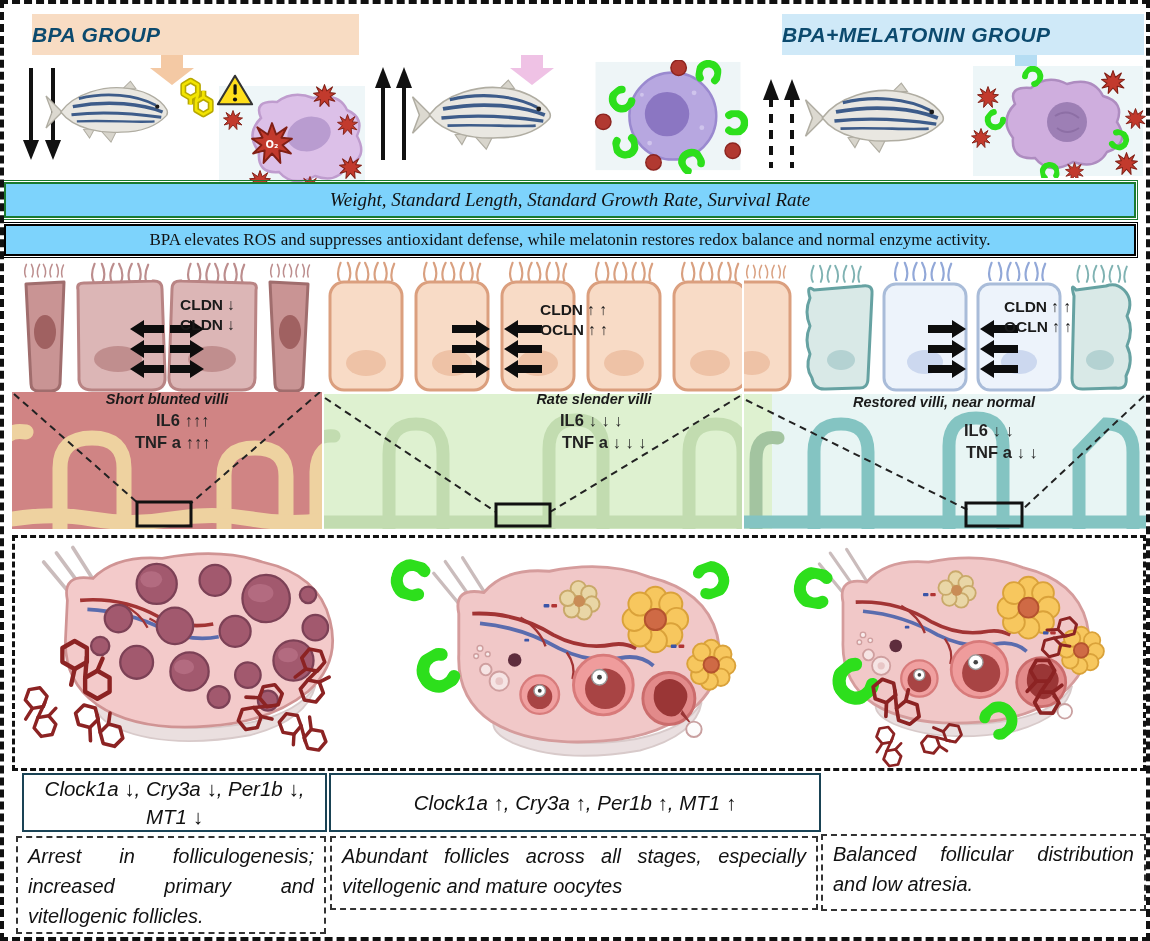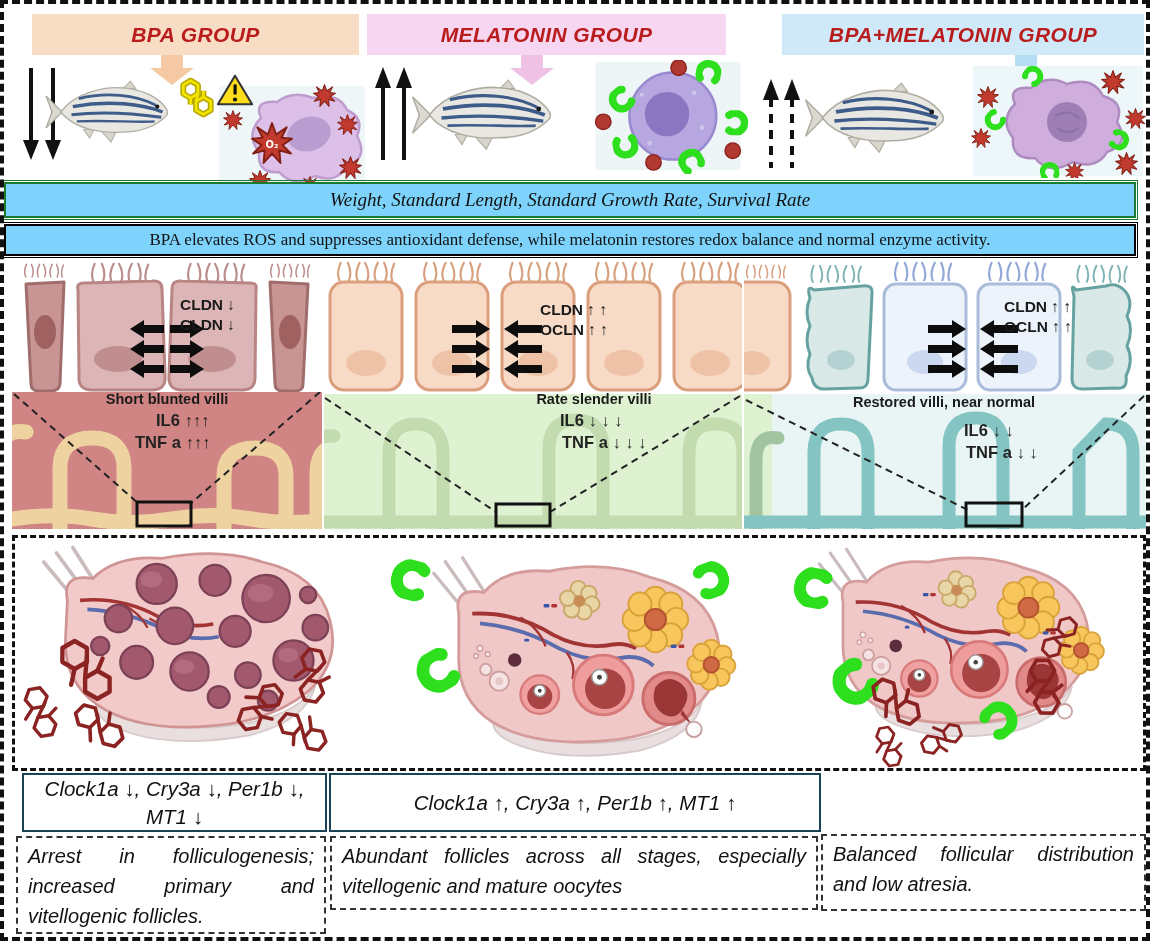--- a/index.html
+++ b/index.html
@@ -1,27 +1,27 @@
 <!DOCTYPE html>
 <html><head>
 <meta charset="utf-8">
 <style>
   html,body{margin:0;padding:0;background:#ffffff;}
   .figure{position:relative;width:1150px;height:941px;box-sizing:border-box;
     border:4px dashed #111;background:#fff;font-family:"Liberation Sans",sans-serif;overflow:hidden;}
   .abs{position:absolute;}
-  .header-band{position:absolute;top:10px;height:41px;display:flex;align-items:center;justify-content:center;
-    font-weight:700;font-style:italic;font-size:21px;color:#b91c1c;letter-spacing:.4px;}
+  .header-band{position:absolute;top:10px;height:41px;display:flex;align-items:center;
+    font-weight:700;font-style:italic;font-size:21px;color:#0c4a6e;letter-spacing:.4px;}
   .banner{position:absolute;left:0;width:1132px;box-sizing:border-box;text-align:center;background:#7dd3fc;font-family:Liberation Serif, serif;}
   .banner-growth{top:178px;height:36px;border:2px solid #1b7a2f;outline:1px solid #1b7a2f;outline-offset:1px;
     font-style:italic;font-size:19px;line-height:32px;color:#111;}
   .banner-redox{top:220px;height:32px;border:2px solid #000;outline:1px solid #000;outline-offset:1px;
     font-size:17px;line-height:28px;color:#111;}
   .jx-label{position:absolute;font-weight:700;font-size:15.5px;color:#1a1a1a;white-space:nowrap;}
-  .villi-title{position:absolute;font-weight:700;font-size:14.5px;color:#1a1a1a;text-align:center;}
+  .villi-title{position:absolute;font-weight:700;font-style:italic;font-size:14.5px;color:#1a1a1a;text-align:center;}
   .cyt-label{position:absolute;font-weight:700;font-size:16.5px;color:#222;white-space:nowrap;}
   .ovary-box{position:absolute;left:8px;top:531px;width:1134px;height:236px;border:3px dashed #111;box-sizing:border-box;}
   .gene-box{position:absolute;border:2.5px solid #1a4355;box-sizing:border-box;background:#fff;
     display:flex;align-items:center;justify-content:center;text-align:center;
     font-style:italic;font-size:20.5px;color:#111;line-height:1.35;padding:0 8px;}
   .desc-box{position:absolute;border:2px dashed #333;box-sizing:border-box;background:#fff;
     font-style:italic;font-size:20px;color:#111;text-align:justify;line-height:1.5;padding:3px 10px;}
   svg{display:block;}
 </style>
 </head>
@@ -170,23 +170,20 @@
       </g>
     </symbol>
   </defs>
 </svg>
 
 <div class="figure">
 
   <div class="header-band" style="left: 28px; width: 327px; background: rgb(248, 220, 195);">
     <span>BPA GROUP</span>
   </div>
-  <div class="header-band" style="left: 363px; width: 359px; background: rgb(246, 214, 241);">
-    <span>MELATONIN GROUP</span>
-  </div>
   <div class="header-band" style="left: 778px; width: 362px; background: rgb(207, 233, 248);">
     <span>BPA+MELATONIN GROUP</span>
   </div>
 
   <svg class="abs" style="left:146px;top:51px;" width="44" height="30" viewBox="0 0 44 30">
     <polygon points="11,0 33,0 33,13 44,13 22,30 0,13 11,13" fill="#f4c9a4"></polygon>
   </svg>
   <svg class="abs" style="left:506px;top:51px;" width="44" height="30" viewBox="0 0 44 30">
     <polygon points="11,0 33,0 33,13 44,13 22,30 0,13 11,13" fill="#efc2e5"></polygon>
   </svg>

